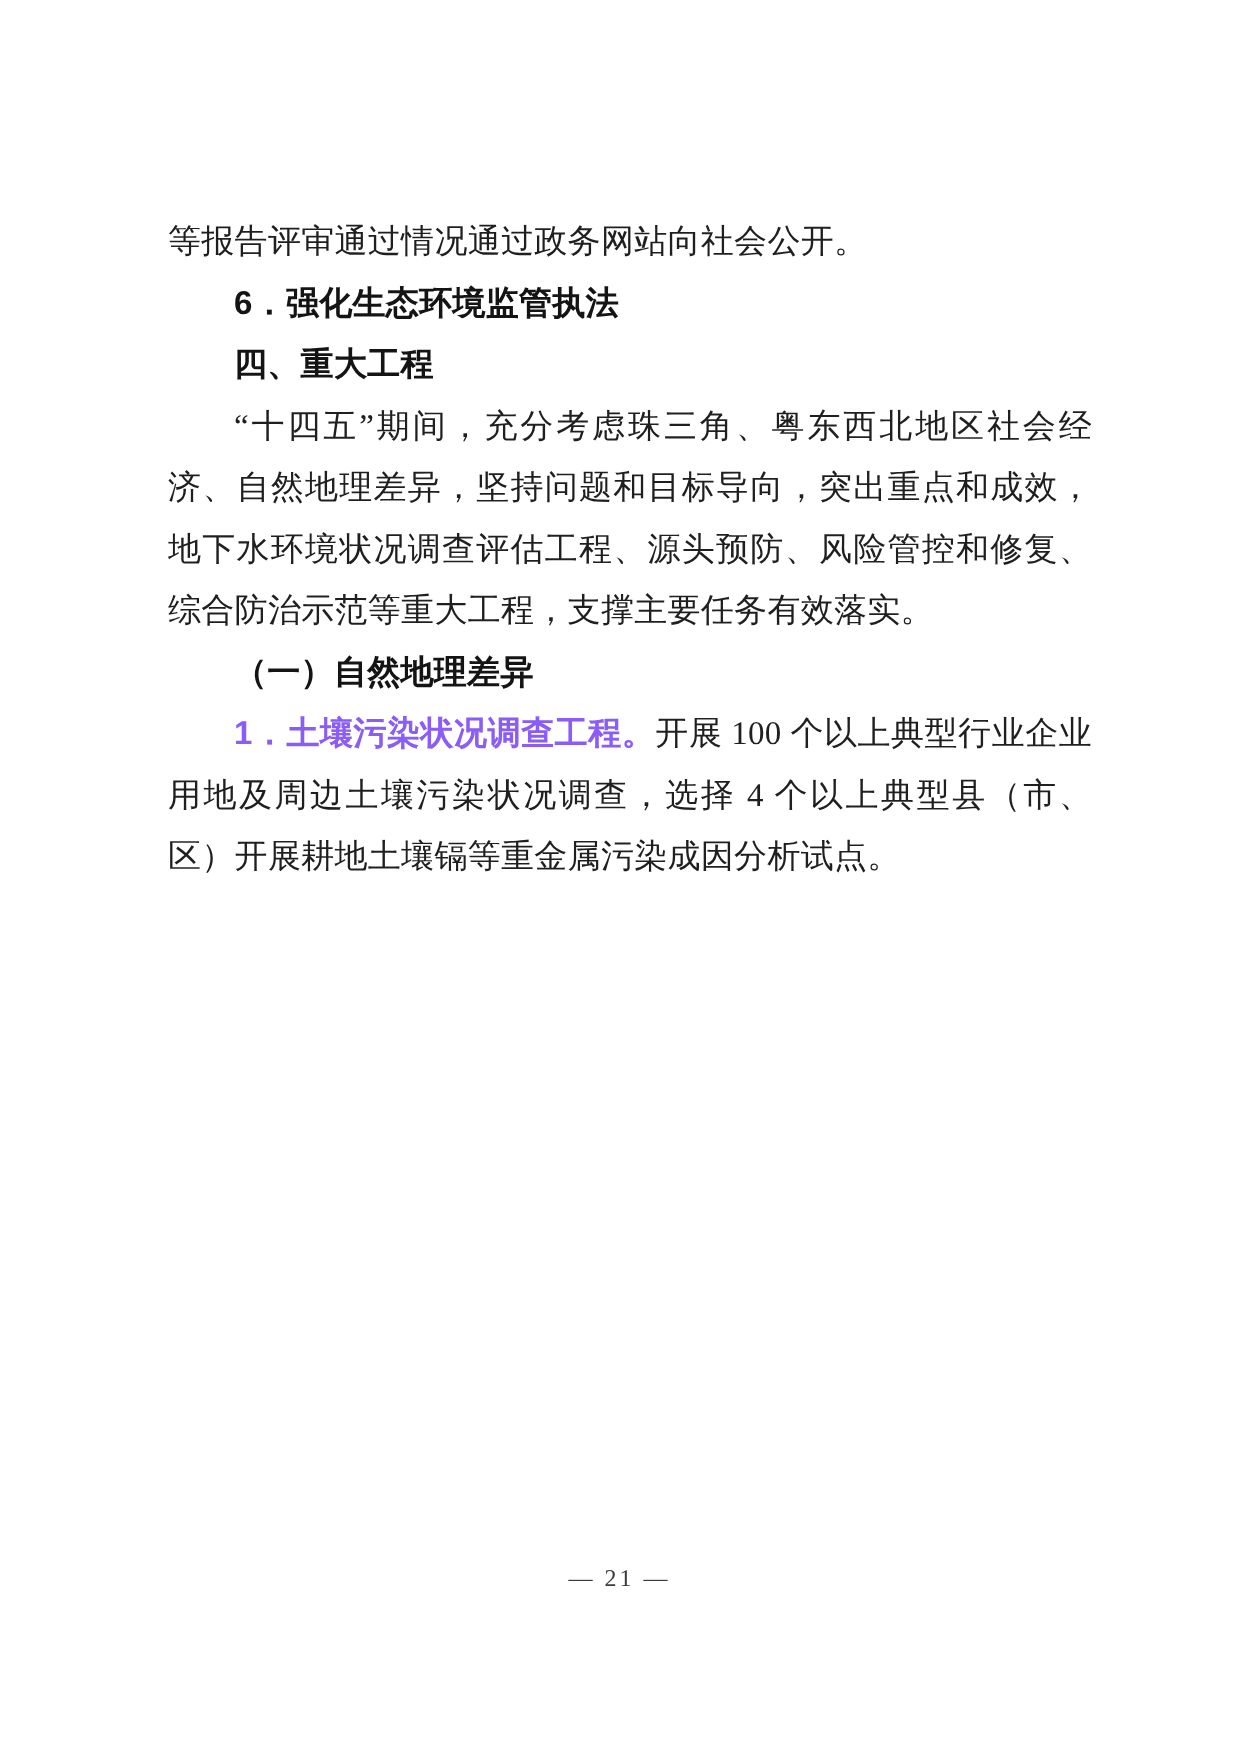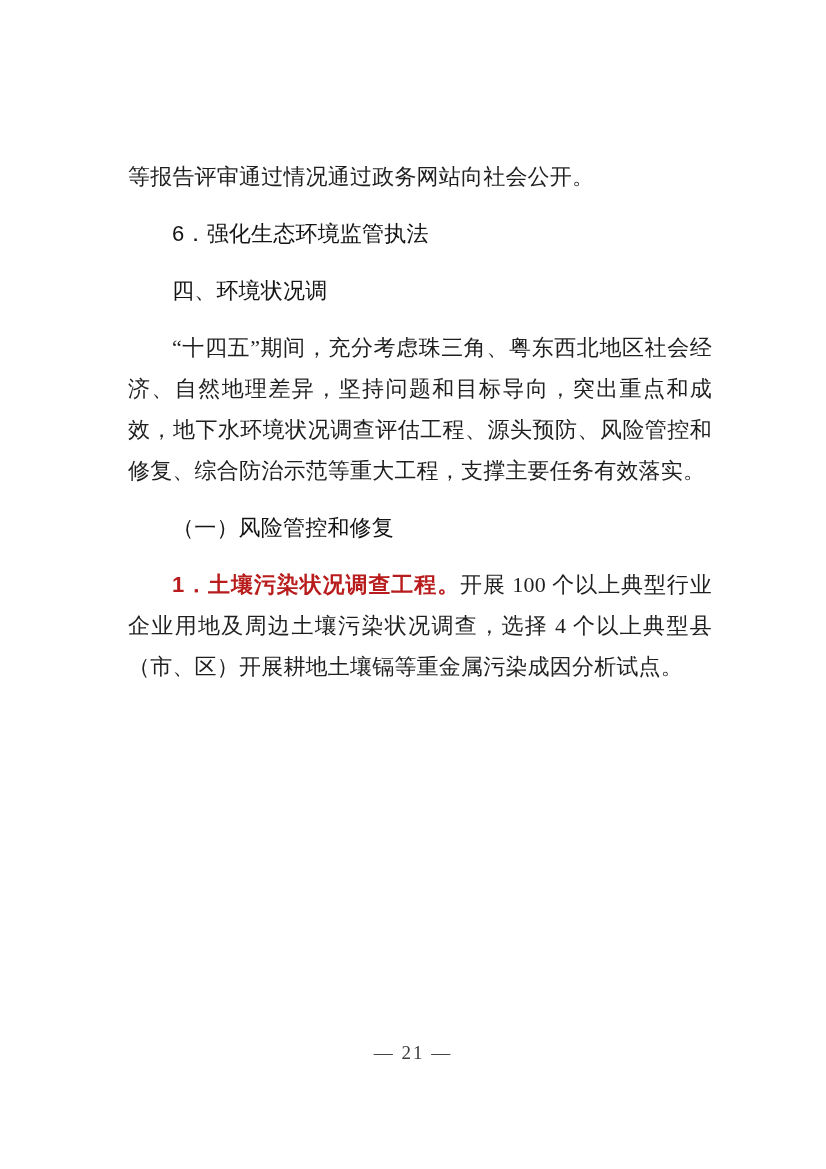--- a/index.html
+++ b/index.html
@@ -27,71 +27,71 @@
     left: 112px;
     top: 140px;
     width: 616px;
     font-size: 22px;
     line-height: 41px;
     text-align: justify;
     text-justify: inter-ideograph;
     letter-spacing: 0.2px;
   }
   .content p, .content h2, .content h3 {
-    margin: 16px;
+    margin: 0;
     padding: 0;
   }
   .para {
     text-indent: 2em;
   }
   .para-continuation {
     text-indent: 0;
   }
   .doc-heading {
     font-family: "Liberation Sans", "DejaVu Sans", sans-serif;
-    font-weight: 400;
+    font-weight: 700;
     font-size: 22px;
     line-height: 41px;
     text-indent: 2em;
     color: #141414;
   }
   .lead {
     font-family: "Liberation Sans", "DejaVu Sans", sans-serif;
     font-weight: 700;
-    color: #b91c1c;
+    color: #8b5cf6;
   }
   .footer {
     position: absolute;
     left: 0;
     top: 1040px;
     width: 826px;
     text-align: center;
-    font-size: 19px;
+    font-size: 16px;
     line-height: 26px;
     color: #3c3c3c;
     letter-spacing: 2px;
     font-family: "Liberation Serif", "DejaVu Serif", serif;
   }
 </style>
 </head>
 <body>
 
 <div class="page">
   <div class="content">
 
     <p class="para-continuation">等报告评审通过情况通过政务网站向社会公开。</p>
 
     <h3 class="doc-heading">6．强化生态环境监管执法</h3>
 
 
-    <h2 class="doc-heading">四、环境状况调</h2>
+    <h2 class="doc-heading">四、重大工程</h2>
 
     <p class="para">“十四五”期间，充分考虑珠三角、粤东西北地区社会经济、自然地理差异，坚持问题和目标导向，突出重点和成效，地下水环境状况调查评估工程、源头预防、风险管控和修复、综合防治示范等重大工程，支撑主要任务有效落实。</p>
 
-    <h3 class="doc-heading">（一）风险管控和修复</h3>
+    <h3 class="doc-heading">（一）自然地理差异</h3>
 
     <p class="para"><span class="lead">1．土壤污染状况调查工程。</span><span>开展 100 个以上典型行业企业用地及周边土壤污染状况调查，选择 4 个以上典型县（市、区）开展耕地土壤镉等重金属污染成因分析试点。</span></p>
 
 
   </div>
 
   <div class="footer">— 21 —</div>
 </div>
 
 </body></html>

